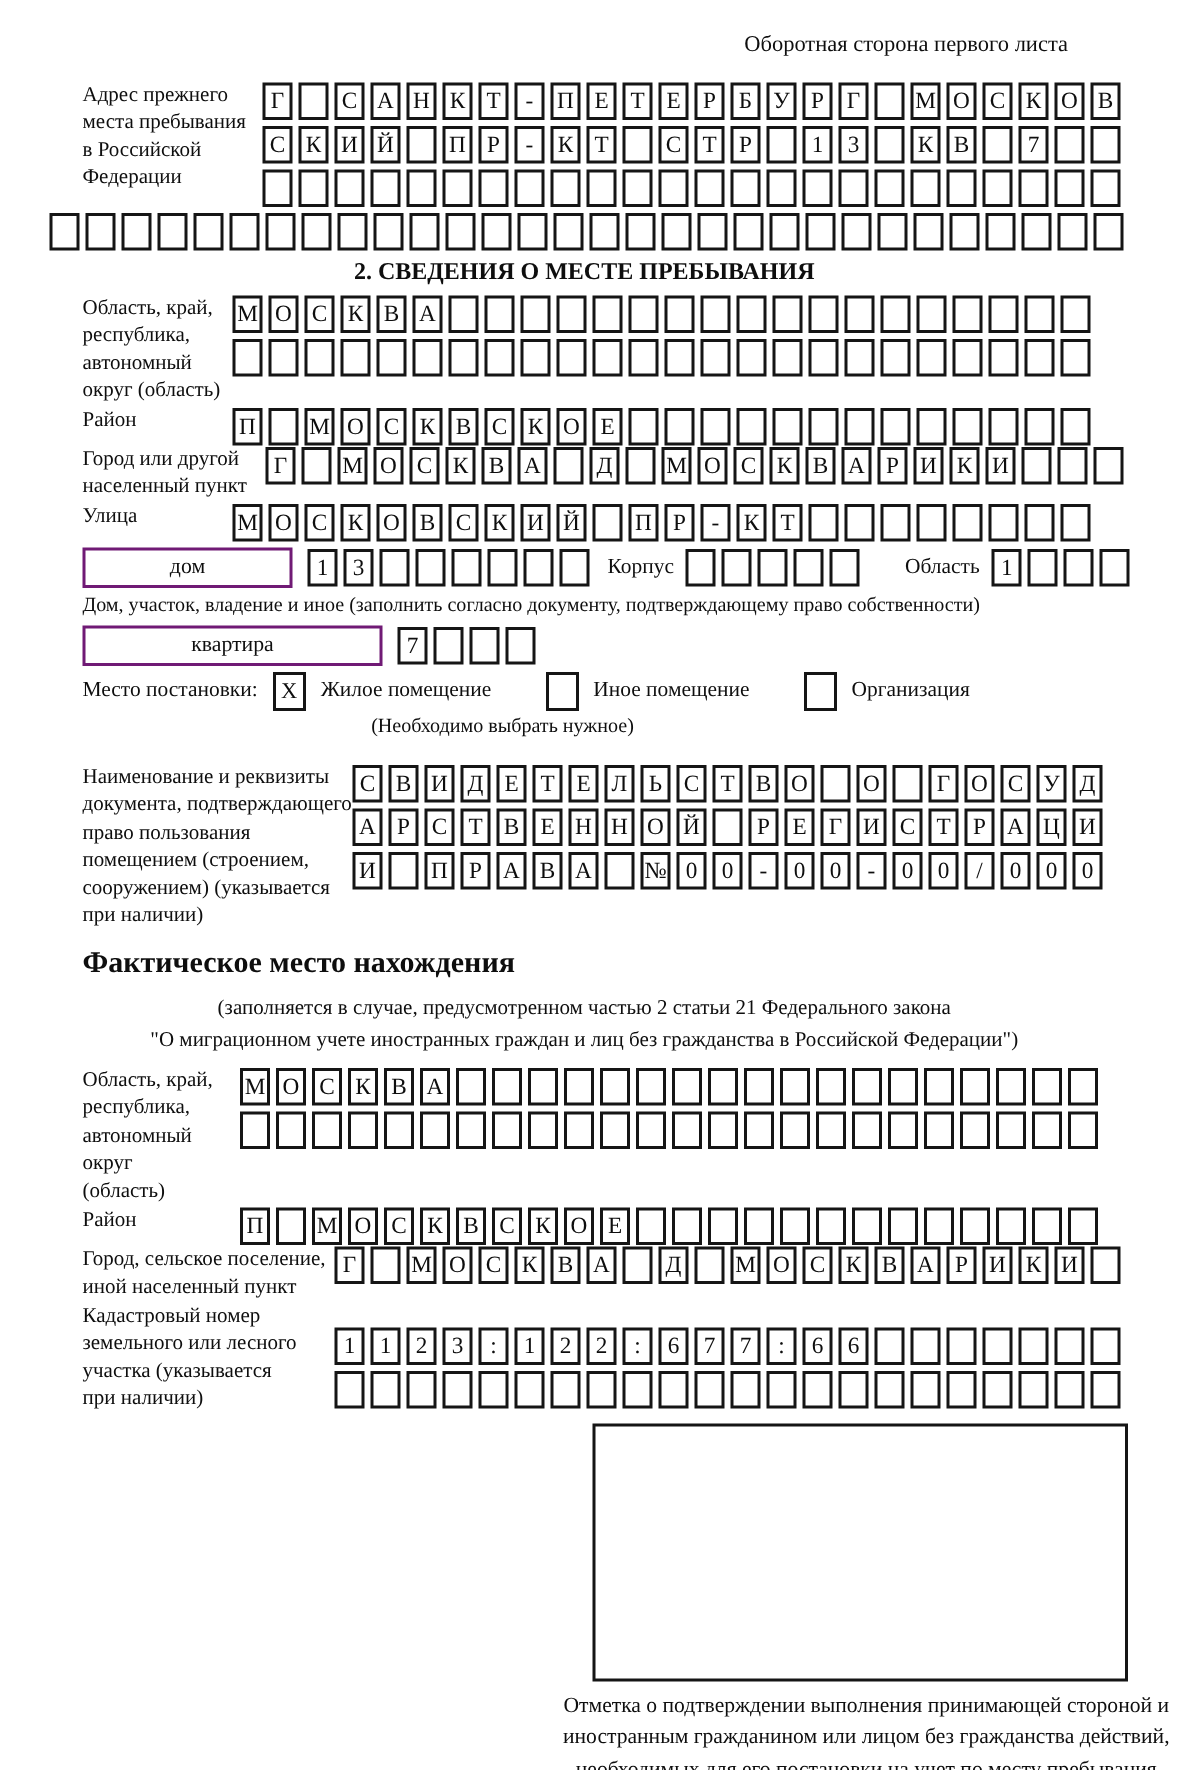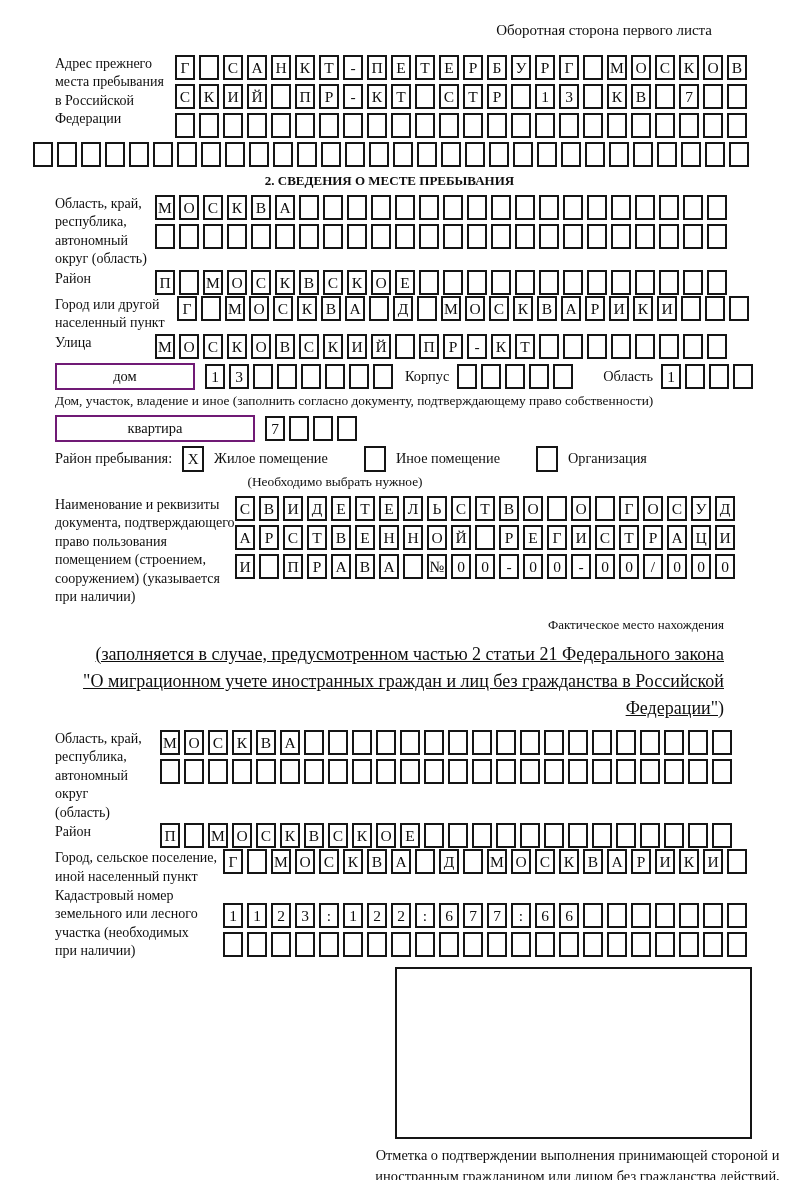--- a/index.html
+++ b/index.html
@@ -9,35 +9,35 @@
   .header-note{text-align:right;font-size:15px;margin:8px 12px 16px 0;}
   .label{font-size:14px;line-height:1.32;white-space:pre-line;}
   .block{display:flex;align-items:flex-start;margin-bottom:1px;}
   .rows{display:flex;flex-direction:column;gap:4px;}
   .cellrow{display:flex;gap:4px;}
   .cell{flex:0 0 auto;box-sizing:border-box;width:20px;height:25px;border:2px solid #151515;
         text-align:center;font-size:15.5px;line-height:21px;background:#fff;}
   .fullrow{margin-left:-22px;margin-top:4px;}
   .note{font-size:13.4px;line-height:1.35;}
   .note-center{text-align:center;margin:3px 0 6px -10px;}
-  .sec-title{text-align:center;font-weight:bold;font-size:13px;margin:6px 0 6px;}
-  .fact-title{text-align:right;font-weight:normal;font-size:13px;margin:10px 0 8px;}
-  .fact-note{text-align:right;font-size:18px;line-height:1.5;margin-bottom:8px;white-space:pre-line;text-decoration:underline;}
+  .sec-title{text-align:center;font-weight:bold;font-size:16px;margin:6px 0 6px;}
+  .fact-title{text-align:left;font-weight:bold;font-size:20px;margin:10px 0 8px;}
+  .fact-note{text-align:center;font-size:14px;line-height:1.5;margin-bottom:8px;white-space:pre-line;}
   .lw120{flex:0 0 120px;} .lw100{flex:0 0 100px;} .lw122{flex:0 0 122px;}
   .lw180{flex:0 0 180px;} .lw105{flex:0 0 105px;} .lw168{flex:0 0 168px;}
   .inline-row{display:flex;align-items:center;margin:4px 0 2px;font-size:14.3px;}
   .house-box{box-sizing:border-box;width:140px;height:27px;border:2px solid #701a75;
              text-align:center;font-size:14.5px;line-height:23px;margin-right:10px;flex:0 0 auto;}
   .apt-box{width:200px;}
   .small-label{margin:0 8px 0 12px;flex:0 0 auto;}
   .small-label2{margin:0 8px 0 30px;flex:0 0 auto;}
   .checkbox{box-sizing:border-box;flex:0 0 auto;width:22px;height:26px;border:2px solid #151515;
             text-align:center;font-size:15px;line-height:22px;margin:0 10px 0 0;}
   .opt-label{margin-right:36px;}
-  .stay-note{width:560px;text-align:center;font-size:13.4px;margin:2px 0 6px;}
+  .stay-note{width:560px;text-align:center;font-size:13.4px;margin:2px 0 18px;}
   .doc-note{font-size:13.4px;margin:2px 0 5px;}
   .cad-rows{margin-top:16px;}
   .stamp-box{box-sizing:border-box;margin:6px 0 0 340px;width:357px;height:172px;border:2px solid #151515;background:#fff;}
   .stamp-caption{margin:6px 0 0 295px;width:455px;text-align:center;font-size:14.4px;line-height:1.5;}
 </style>
 </head>
 <body>
 
 <div class="page">
 
@@ -350,21 +350,21 @@
     <div class="house-box apt-box">квартира</div>
     <div class="cellrow">
         <span class="cell">7</span>
         <span class="cell"></span>
         <span class="cell"></span>
         <span class="cell"></span>
       </div>
   </div>
 
   <div class="inline-row">
-    <span style="margin-right:10px;">Район пребывания:</span>
+    <span style="margin-right:10px;">Место постановки:</span>
     <span style="display:flex;align-items:center;">
         <span class="checkbox">X</span>
         <span class="opt-label">Жилое помещение</span>
         <span class="checkbox"></span>
         <span class="opt-label">Иное помещение</span>
         <span class="checkbox"></span>
         <span class="opt-label">Организация</span>
       </span>
   </div>
   <div class="stay-note">(Необходимо выбрать нужное)</div>
@@ -569,21 +569,21 @@
         <span class="cell">И</span>
         <span class="cell">К</span>
         <span class="cell">И</span>
         <span class="cell"></span>
       </div>
   </div>
 
   <div class="block">
     <div class="label lw168">Кадастровый номер
 земельного или лесного
-участка (необходимых
+участка (указывается
 при наличии)</div>
     <div class="rows cad-rows">
       <div class="cellrow">
           <span class="cell">1</span>
           <span class="cell">1</span>
           <span class="cell">2</span>
           <span class="cell">3</span>
           <span class="cell">:</span>
           <span class="cell">1</span>
           <span class="cell">2</span>

